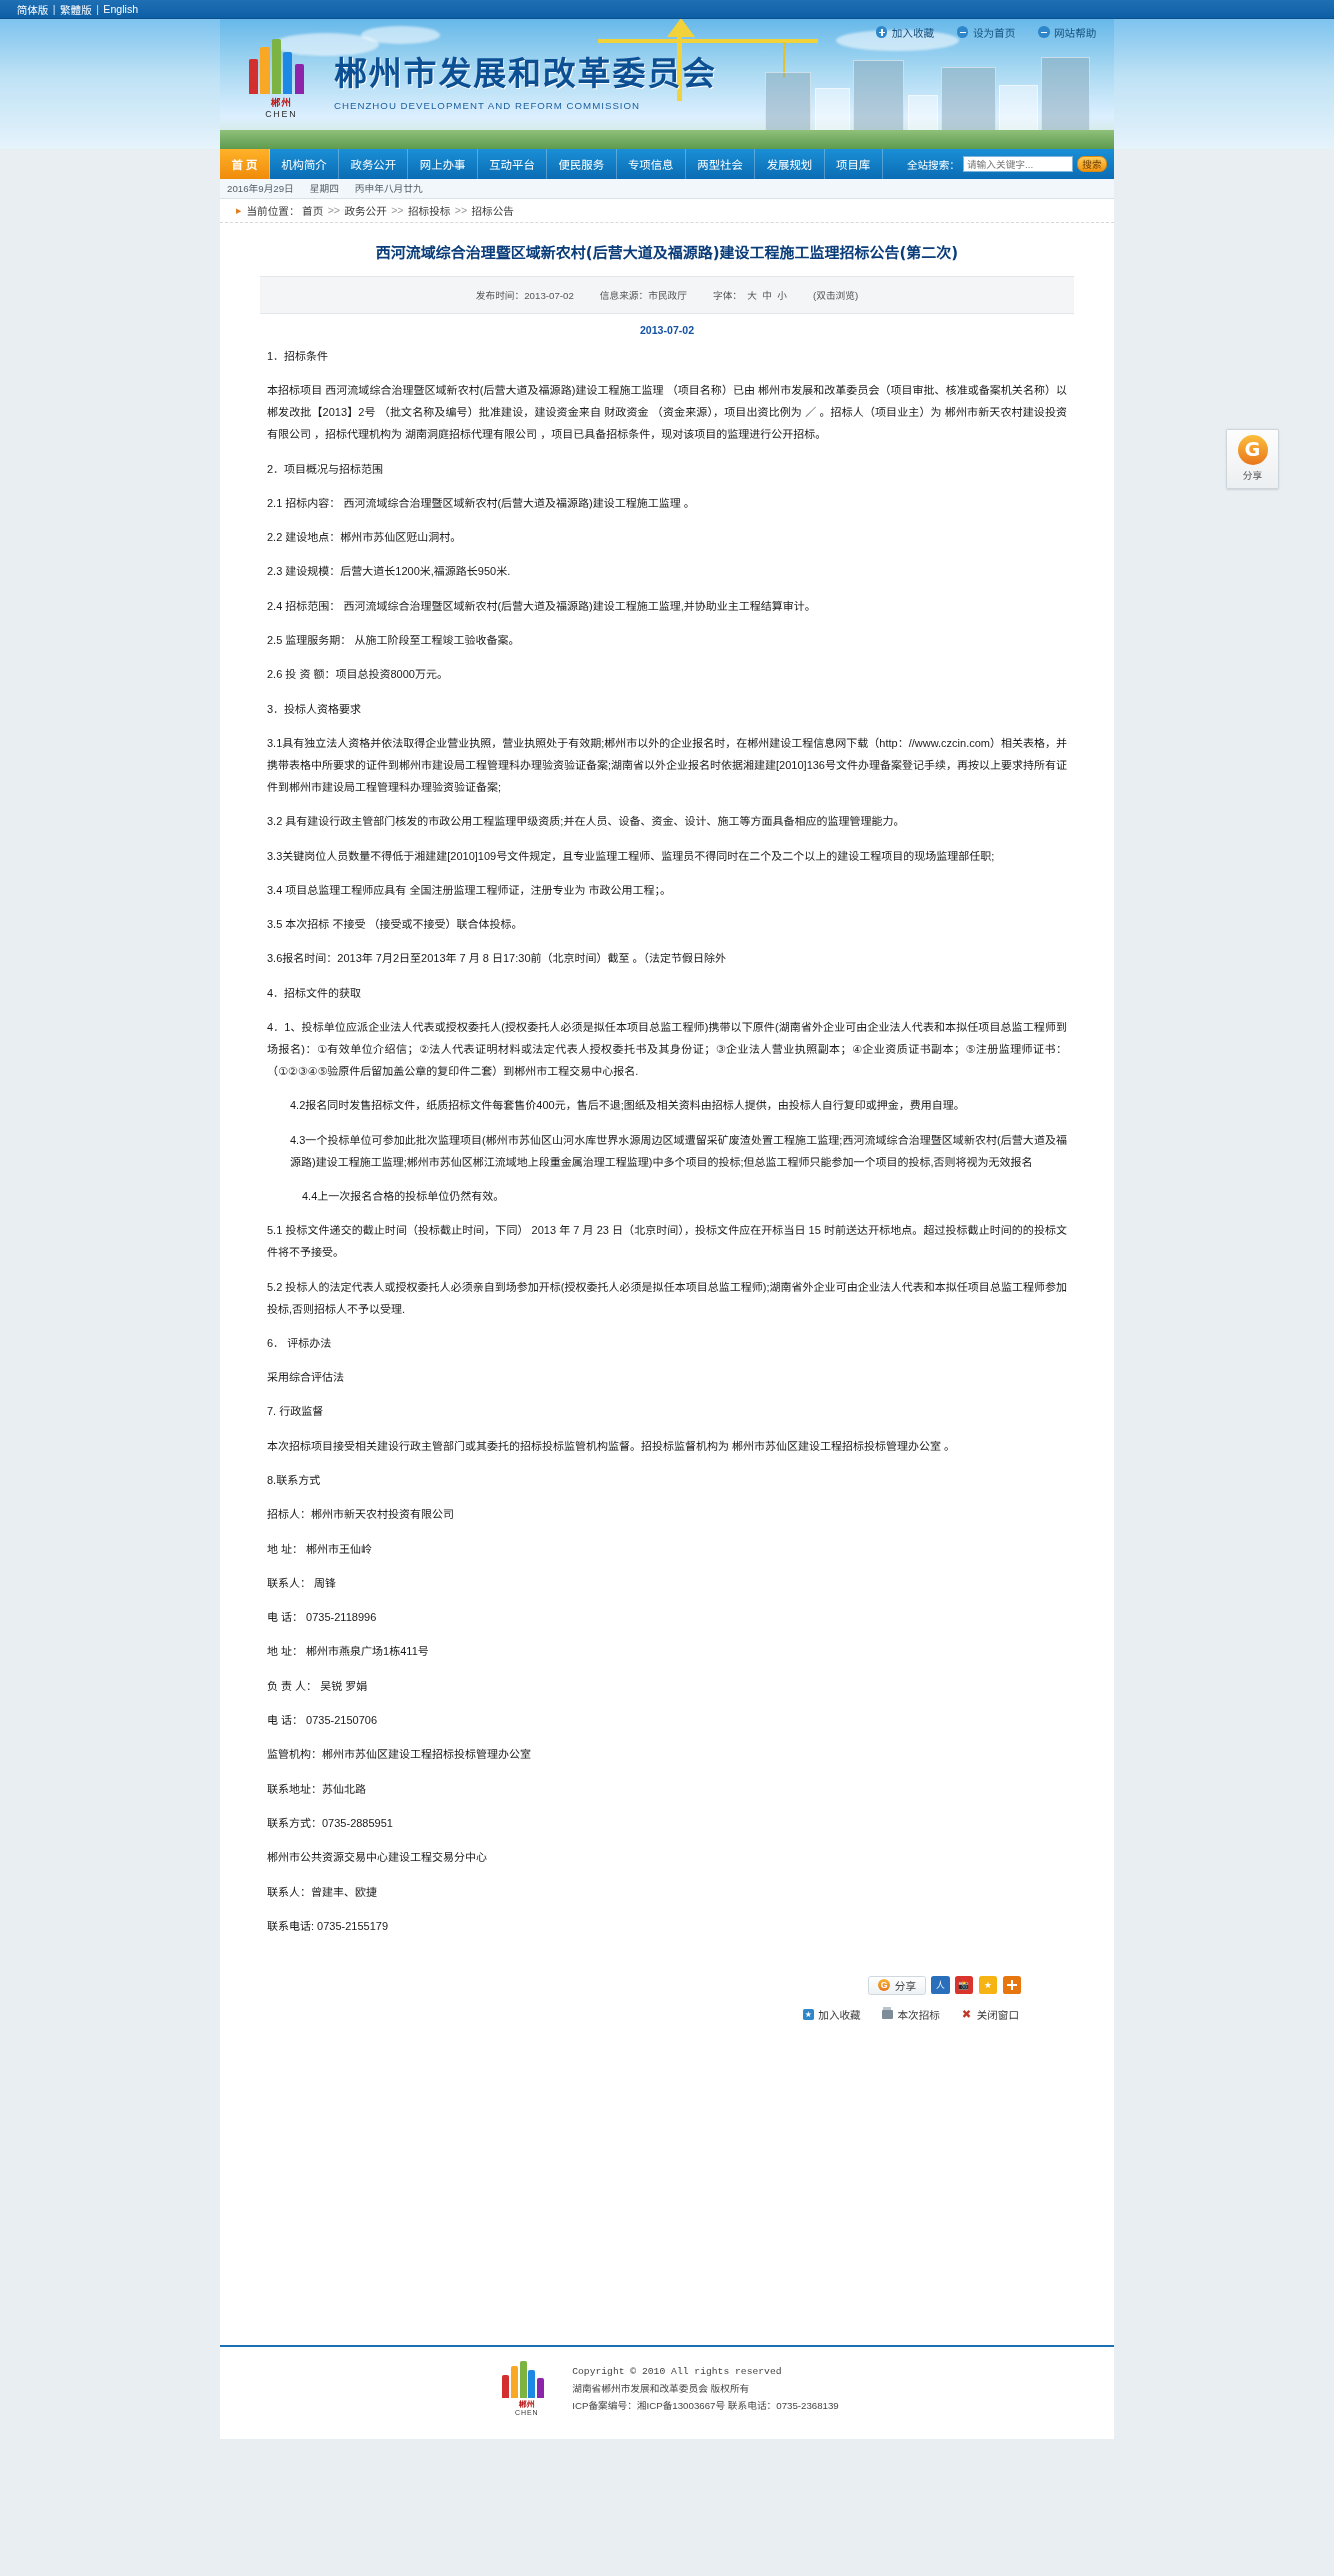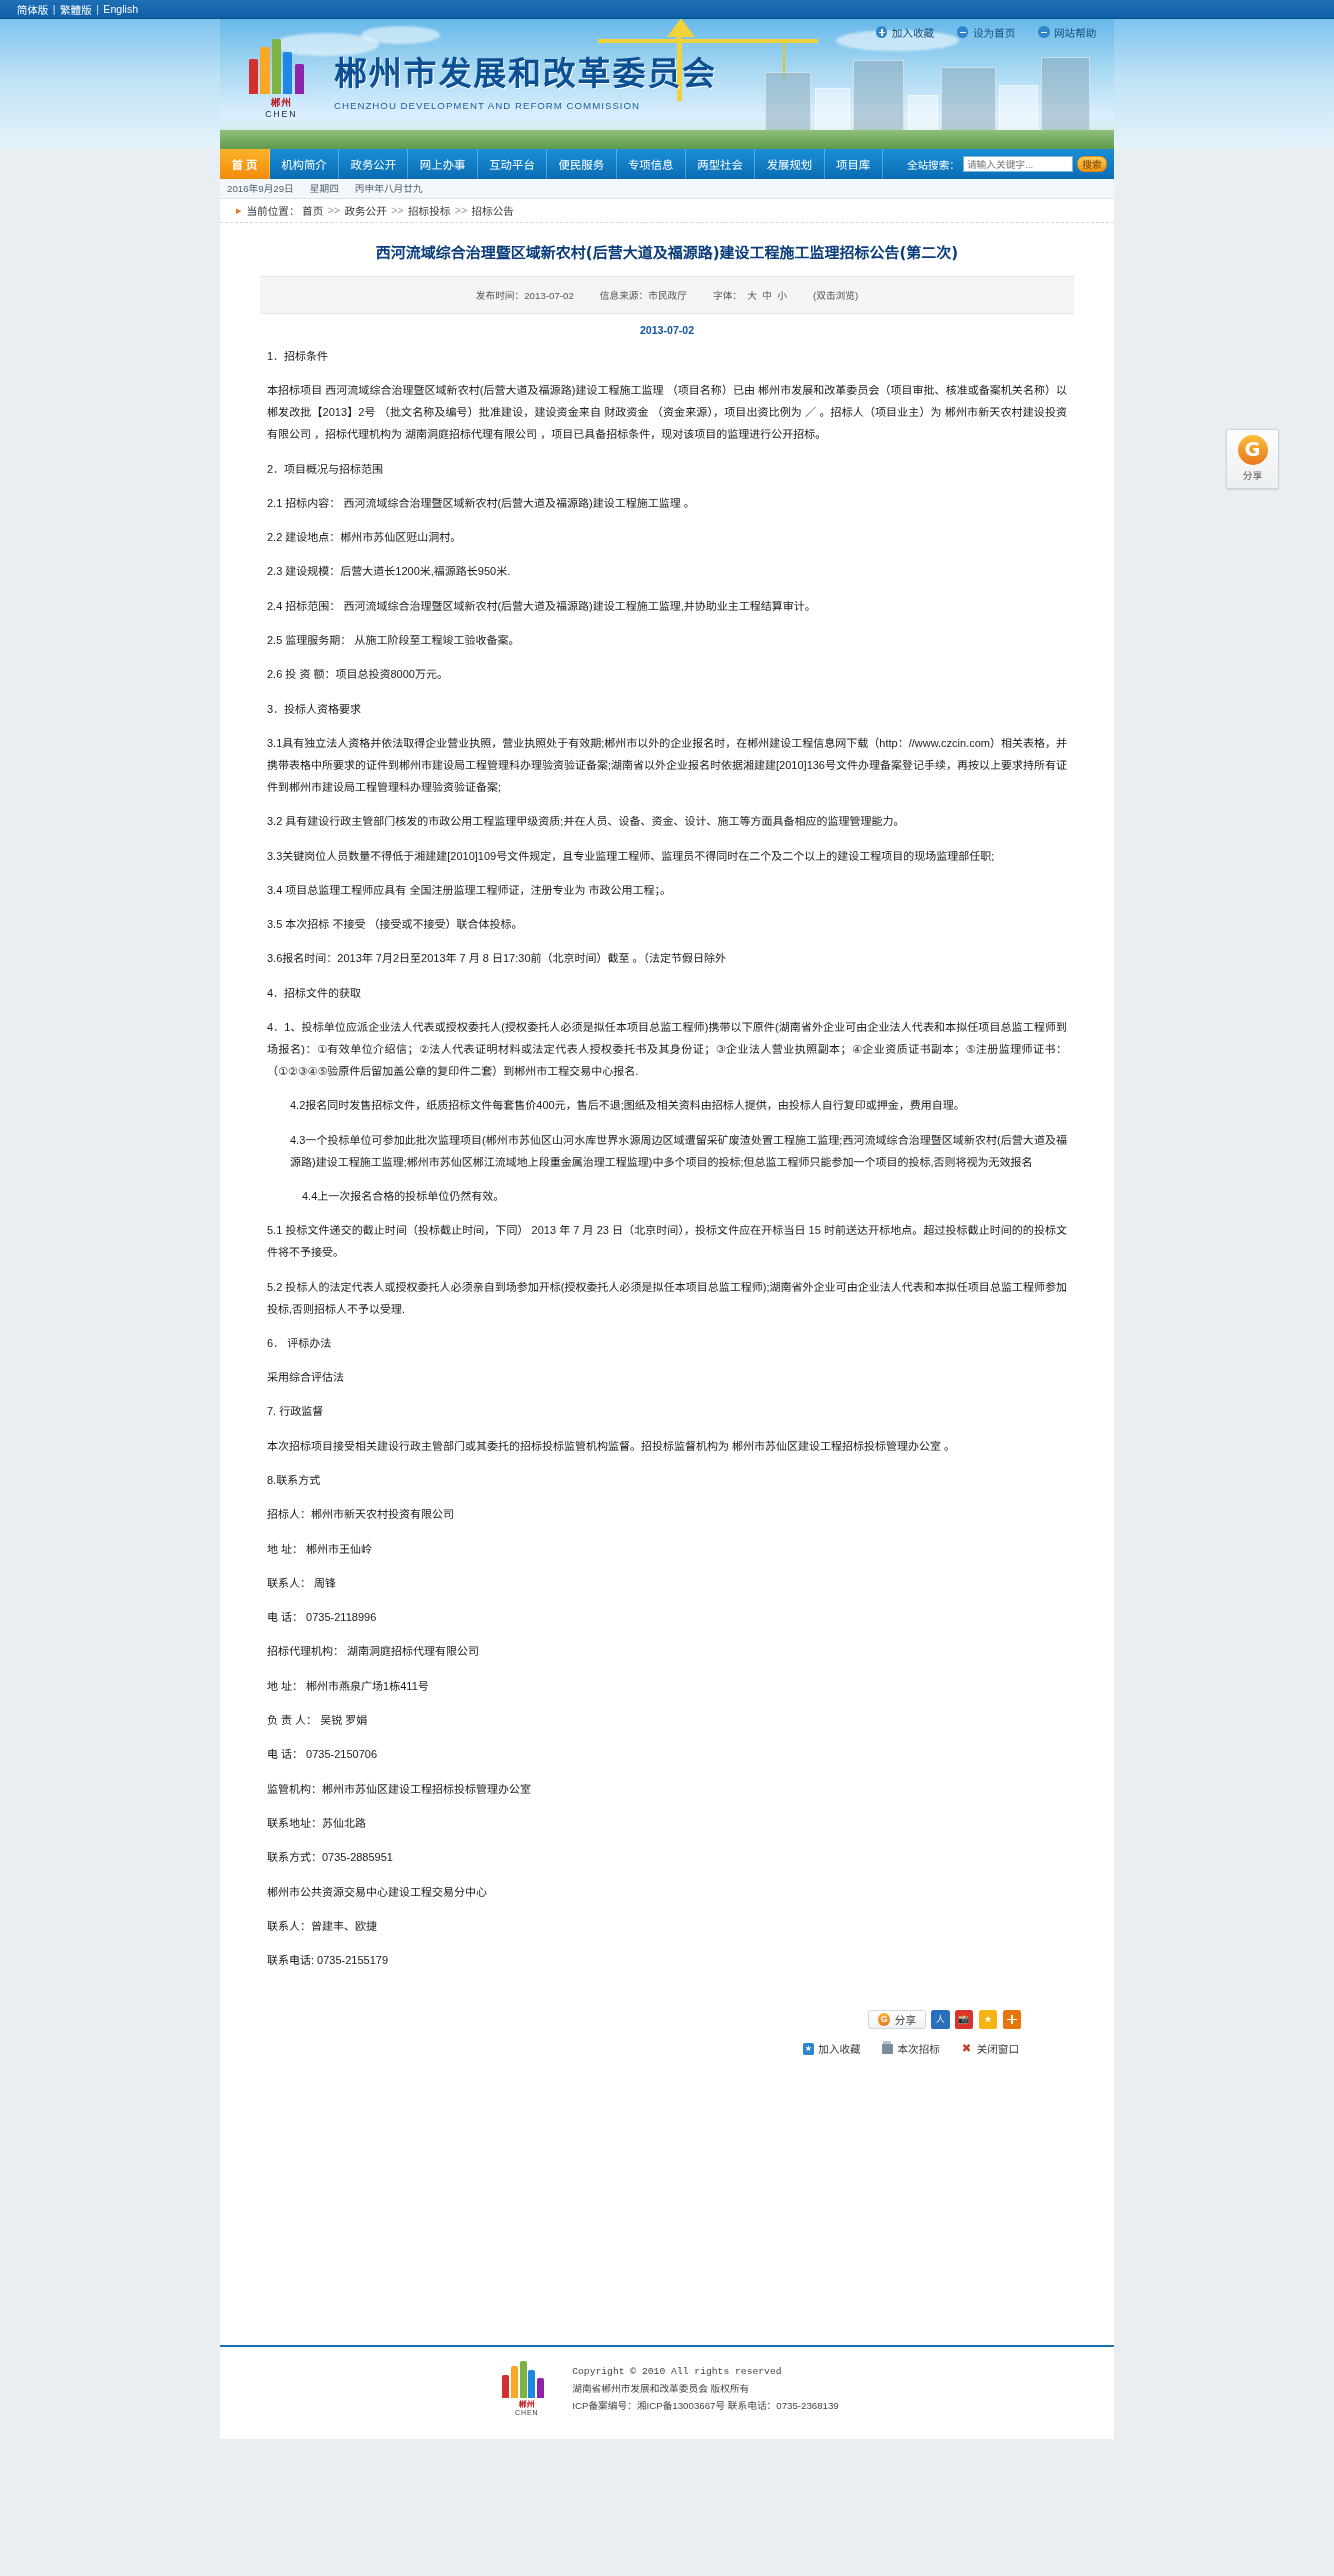--- a/index.html
+++ b/index.html
@@ -634,21 +634,20 @@
           <p>5.2 投标人的法定代表人或授权委托人必须亲自到场参加开标(授权委托人必须是拟任本项目总监工程师);湖南省外企业可由企业法人代表和本拟任项目总监工程师参加投标,否则招标人不予以受理.</p>
           <p class="hd">6．  评标办法</p>
           <p>采用综合评估法</p>
           <p class="hd">7. 行政监督</p>
           <p>本次招标项目接受相关建设行政主管部门或其委托的招标投标监管机构监督。招投标监督机构为  郴州市苏仙区建设工程招标投标管理办公室    。</p>
           <p class="hd">8.联系方式</p>
           <p>招标人：郴州市新天农村投资有限公司</p>
           <p>地    址：  郴州市王仙岭</p>
           <p>联系人：          周锋</p>
           <p>电   话：          0735-2118996</p>
-          <p>招标代理机构：   湖南洞庭招标代理有限公司</p>
           <p>地           址：      郴州市燕泉广场1栋411号</p>
           <p>负    责    人：        吴锐   罗娟</p>
           <p>电       话：        0735-2150706</p>
           <p>监管机构：郴州市苏仙区建设工程招标投标管理办公室</p>
           <p>联系地址：苏仙北路</p>
           <p>联系方式：0735-2885951</p>
           <p>郴州市公共资源交易中心建设工程交易分中心</p>
           <p>联系人：曾建丰、欧捷</p>
           <p>联系电话: 0735-2155179</p>
         </div>

